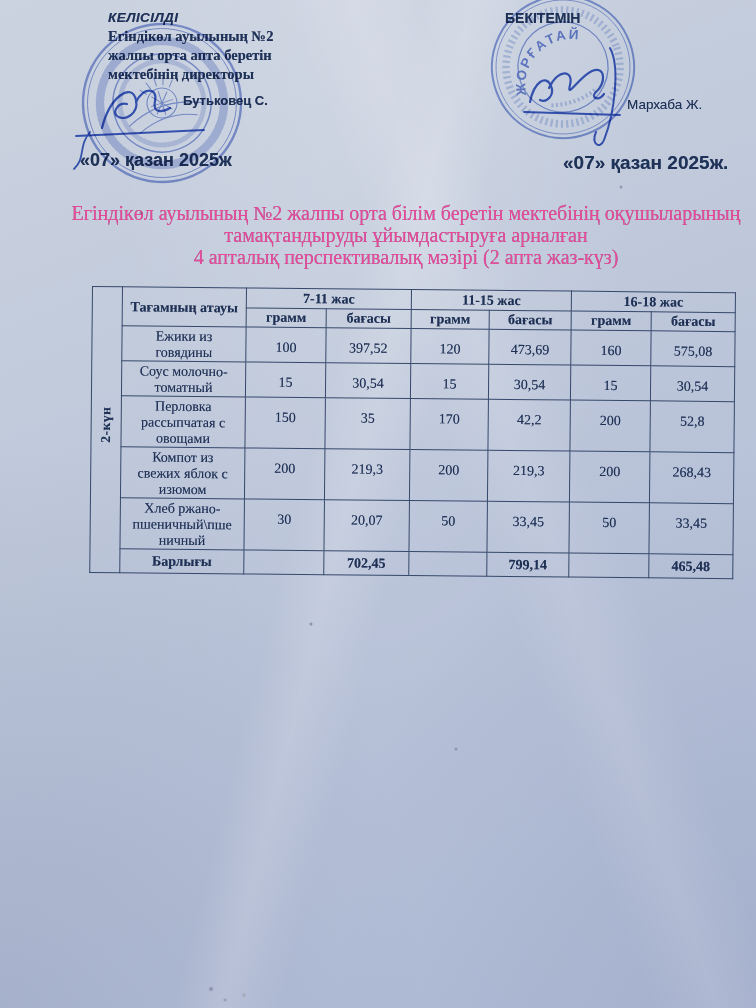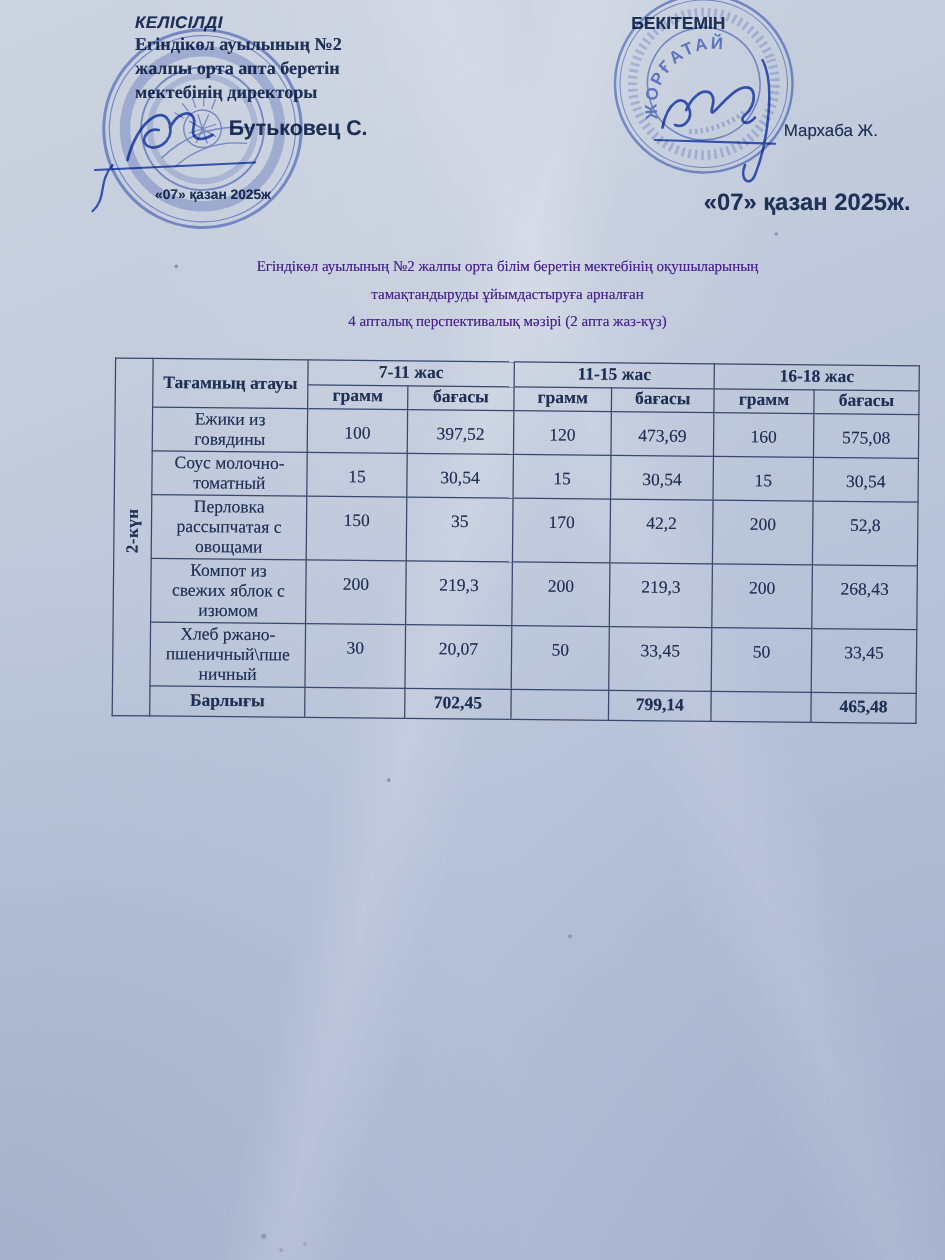--- a/index.html
+++ b/index.html
@@ -19,31 +19,31 @@
       radial-gradient(ellipse at 0% 100%, rgba(45,55,95,.10), transparent 40%),
       radial-gradient(ellipse at 100% 100%, rgba(45,55,95,.08), transparent 40%);
   }
   .txt{position:absolute;white-space:nowrap;}
   .sans{font-family:"Liberation Sans",sans-serif;}
   .soft{text-shadow:0 0 .5px rgba(30,45,90,.55);}
 
   
   .al-label{left:108px;top:10px;font-size:13.5px;font-weight:bold;letter-spacing:.4px;font-style:italic;}
   .al-org{left:108px;top:27px;width:215px;font-size:14.5px;font-weight:bold;line-height:19px;white-space:nowrap;}
-  .al-signer{left:183px;top:93px;font-size:17px;font-weight:bold;}
-  .al-date{left:80px;top:150px;font-size:11px;font-weight:bold;margin-left:44px;}
+  .al-signer{left:183px;top:93px;font-size:13px;font-weight:bold;}
+  .al-date{left:80px;top:150px;font-size:18px;font-weight:bold;}
 
   
   .ar-block{left:505px;top:8px;width:228px;font-size:14px;font-weight:bold;line-height:20px;}
   .ar-signer{left:627px;top:97px;font-size:13.5px;font-weight:normal;}
   .ar-date{left:563px;top:152px;font-size:19px;font-weight:bold;}
 
   
   .title{position:absolute;left:70px;top:202px;width:672px;text-align:center;
-    font-size:12px;line-height:22px;color:#4c1d95;}
+    font-size:20px;line-height:22px;color:#ec4899;}
 
   
   .stamp,.sig{position:absolute;mix-blend-mode:multiply;pointer-events:none;}
 
   
   .table-wrap{position:absolute;left:92px;top:286px;transform:rotate(.55deg);transform-origin:0 0;}
   table{border-collapse:collapse;width:643px;table-layout:fixed;color:#1e3054;
     font-size:14px;border:1.6px solid #2e405f;}
   td,th{border:1.2px solid #36486b;padding:1px 2px;overflow:hidden;}
   th{font-size:14px;font-weight:bold;vertical-align:middle;text-align:center;}

